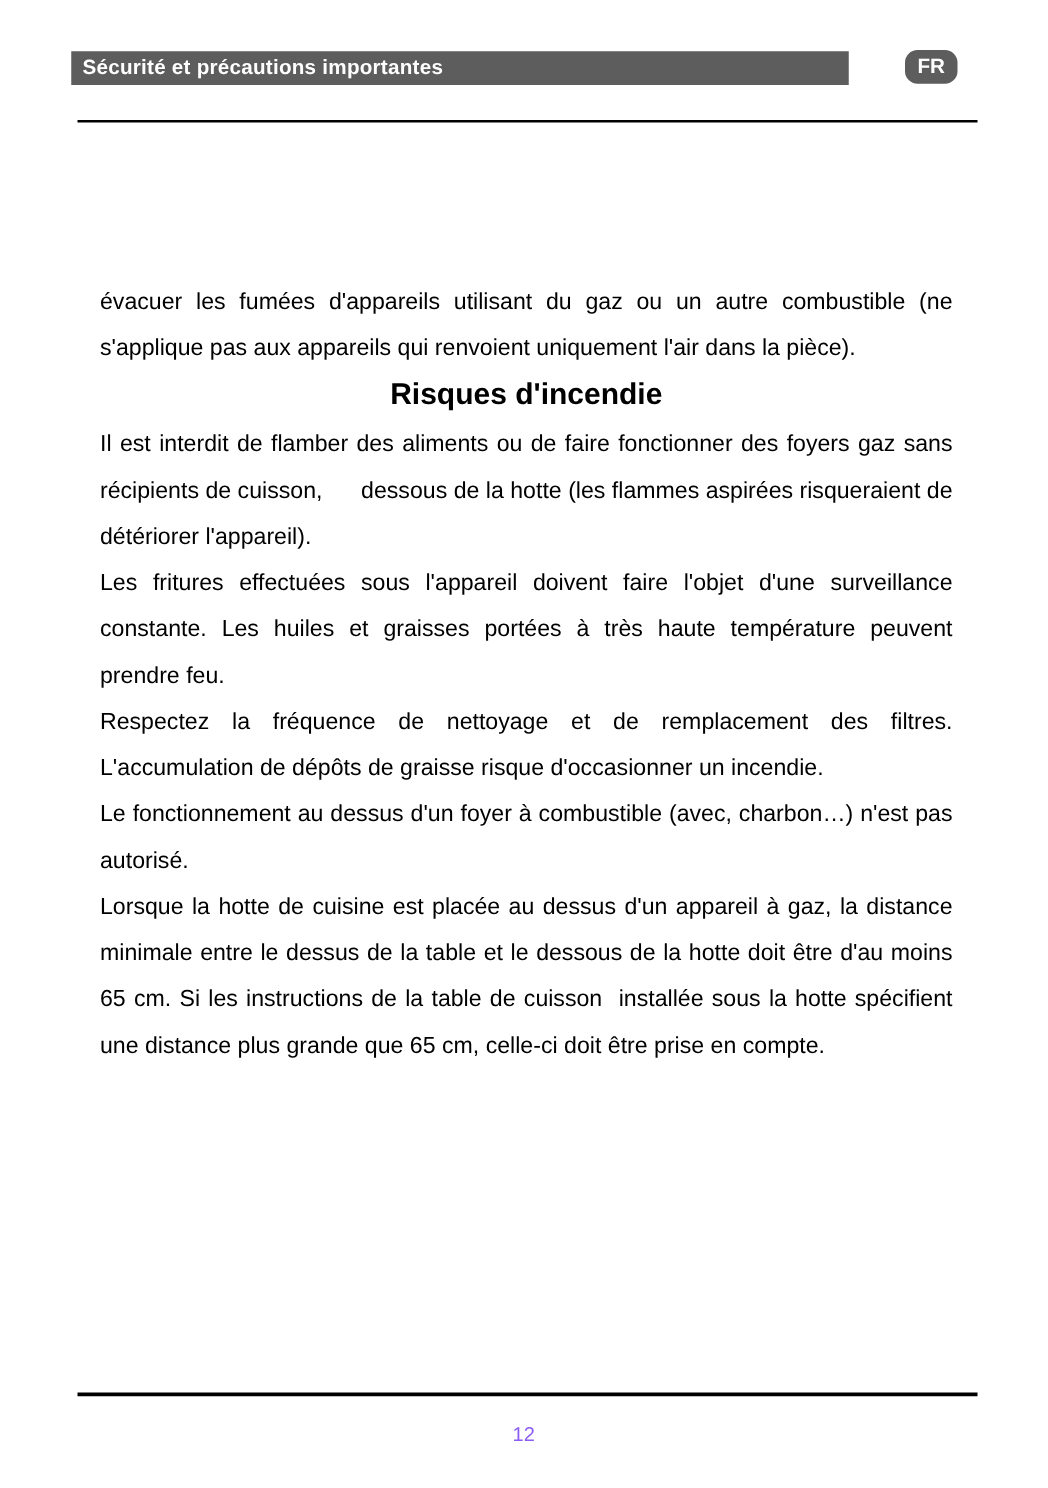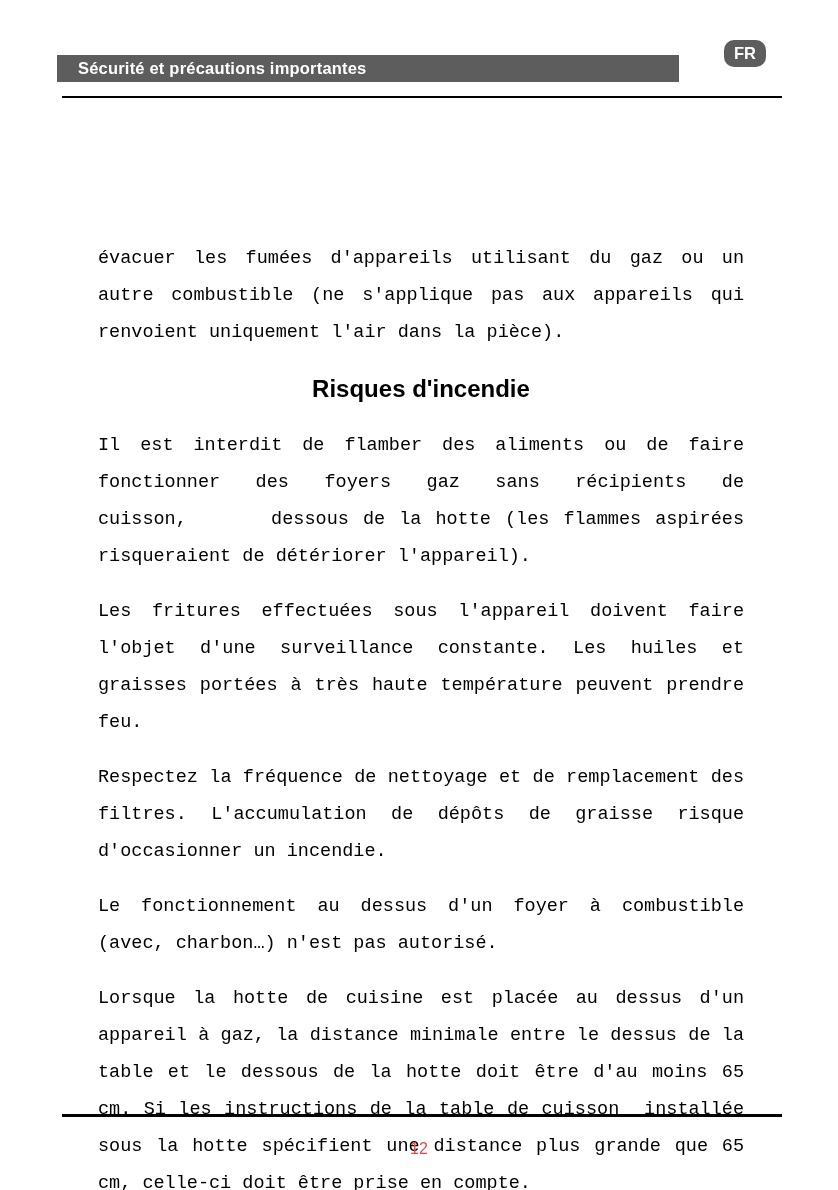--- a/index.html
+++ b/index.html
@@ -10,30 +10,30 @@
   }
   .page {
     position: relative;
     width: 838px;
     height: 1190px;
     background: #ffffff;
     overflow: hidden;
   }
   .header-bar {
     position: absolute;
-    top: 55px;
+    top: 41px;
     left: 57px;
     width: 622px;
     height: 27px;
     background: #5d5d5d;
     color: #ffffff;
     font-size: 16.5px;
     font-weight: bold;
     line-height: 27px;
-    padding-left: 21px;
+    padding-left: 9px;
     box-sizing: border-box;
     letter-spacing: 0.2px;
   }
   .lang-badge {
     position: absolute;
     top: 40px;
     left: 724px;
     width: 42px;
     height: 27px;
     background: #5d5d5d;
@@ -55,23 +55,22 @@
   .content {
     position: absolute;
     top: 222px;
     left: 80px;
     width: 682px;
     color: #000000;
     font-size: 18.5px;
     line-height: 37px;
   }
   .content p {
-    margin: 18px;
+    margin: 0;
     text-align: justify;
-    font-family: Liberation Mono, monospace;
   }
   .section-heading {
     margin: 0;
     font-size: 24px;
     font-weight: bold;
     line-height: 40px;
     text-align: center;
   }
   .footer-rule {
     position: absolute;
@@ -81,21 +80,21 @@
     height: 3px;
     background: #000000;
   }
   .page-number {
     position: absolute;
     top: 1140px;
     left: 0;
     width: 838px;
     text-align: center;
     font-size: 16px;
-    color: #ef4444;
+    color: #8b5cf6;
   }
 </style>
 </head>
 <body>
 
 <div class="page">
 
   <div class="header-bar">
     <span>Sécurité et précautions importantes</span>
   </div>

